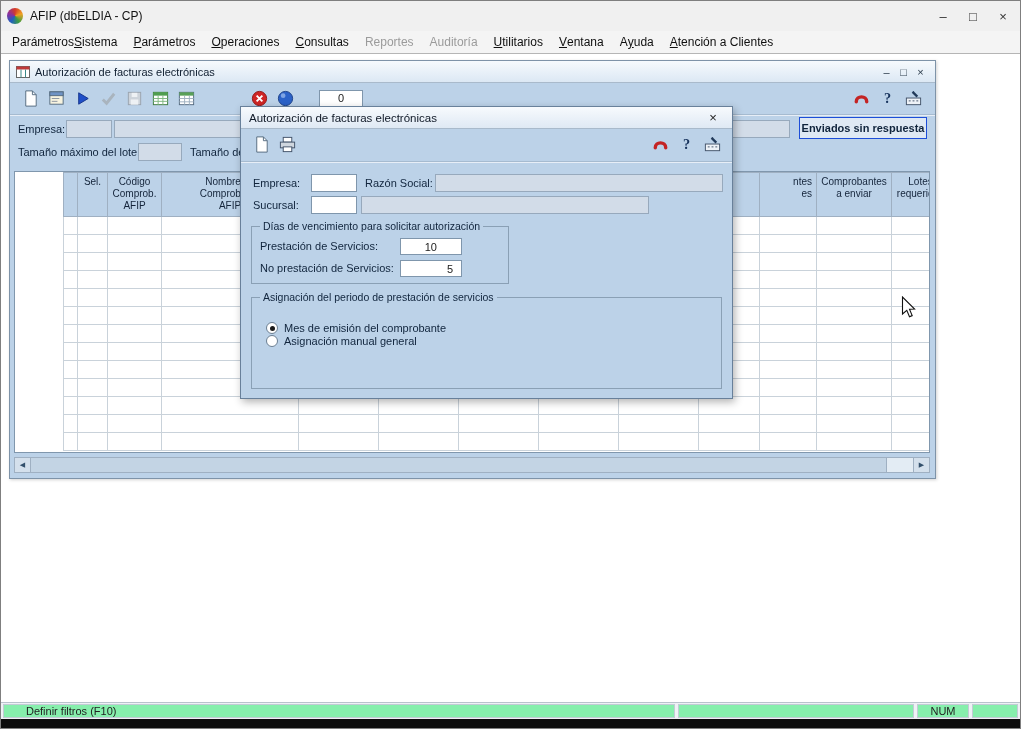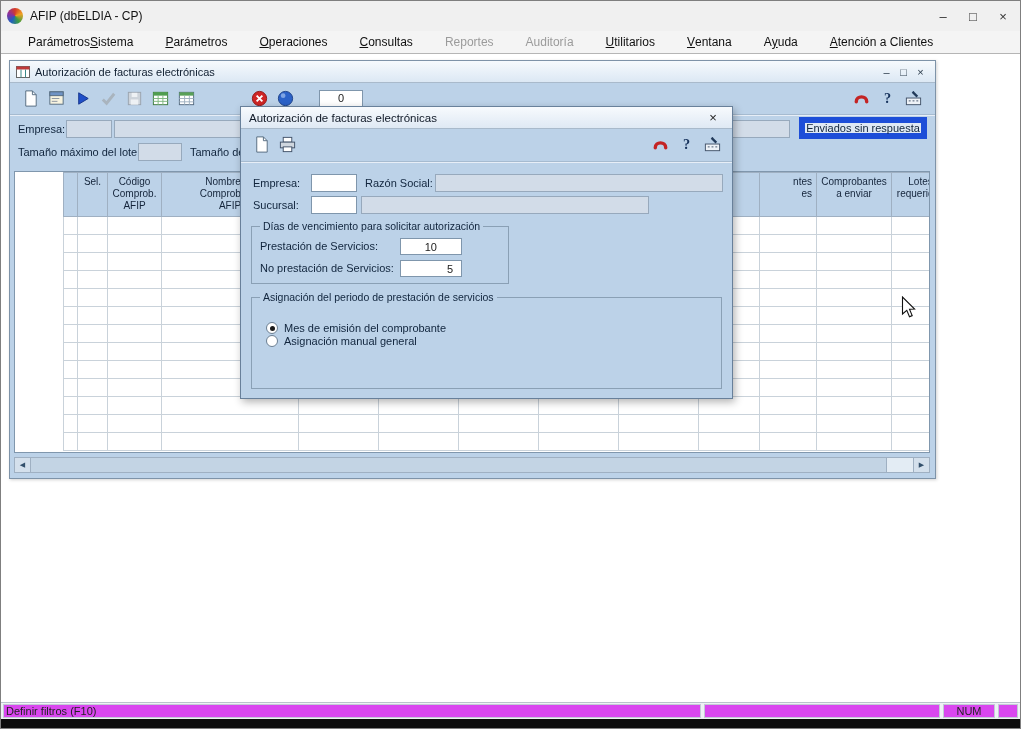--- a/index.html
+++ b/index.html
@@ -9,21 +9,21 @@
 
   
   .titlebar { position:absolute; top:0; left:0; right:0; height:30px; background:#f0f0f0; display:flex; align-items:center; padding-left:6px; }
   .app-icon { width:16px; height:16px; border-radius:50%; background:conic-gradient(#d43a2a,#f0a020,#3f9e3f,#2060c0,#8a30a0,#d43a2a); margin-right:7px; flex:0 0 auto; }
   .title-text { font-size:12px; color:#111; }
   .win-controls { position:absolute; right:2px; top:0; height:30px; display:flex; }
   .wbtn { width:30px; height:30px; display:flex; align-items:center; justify-content:center; font-size:13px; color:#333; }
 
   
   .menubar { position:absolute; top:30px; left:0; right:0; height:23px; background:#f4f4f4; border-bottom:1px solid #b5b5b5; display:flex; align-items:stretch; padding-left:3px; font-size:12px; }
-  .menu-item { padding:0 8px; display:flex; align-items:center; color:#101010; white-space:nowrap;margin-left:16px; }
+  .menu-item { padding:0 8px; display:flex; align-items:center; color:#101010; white-space:nowrap; }
   .menu-item.disabled { color:#9b9b9b; }
 
   
   .mdi { position:absolute; top:53px; left:0; right:0; bottom:26px; background:#fff; }
 
   
   .child { position:absolute; left:8px; top:6px; width:927px; height:419px; border:1px solid #7e93a8; background:#bcd2e8; box-shadow:1px 1px 3px rgba(0,0,0,.18); }
   .child-title { height:22px; background:linear-gradient(#f6fafd,#dce8f4); border-bottom:1px solid #a9bacb; display:flex; align-items:center; padding:0 6px; font-size:11px; color:#0f1e30; }
   .child-title .ttl { margin-left:5px; }
   .cbtns { margin-left:auto; display:flex; }
@@ -37,21 +37,21 @@
   .tbtn { width:24px; height:22px; display:flex; align-items:center; justify-content:center; }
   .tbtn svg { width:19px; height:19px; display:block; }
   .counter { position:absolute; left:309px; top:7px; width:44px; height:17px; background:#fff; border:1px solid #7f96ac; text-align:center; line-height:15px; }
   .tsep { position:absolute; top:31px; left:0; right:0; border-top:1px solid #a6bbd0; border-bottom:1px solid #e7eef7; }
 
   .lbl { position:absolute; color:#10243c; white-space:nowrap; }
   .field { background:#fff; border:1px solid #7f96ac; font-size:11px; padding:0 3px; line-height:16px; height:18px; overflow:hidden; white-space:nowrap; }
   .field.disabled { background:#d2dce8; border-color:#97a9bc; }
   .abs { position:absolute; }
 
-  .btn { background:#dfe9f4; border:6px solid #1d4ed8; display:flex; align-items:center; justify-content:center; color:#10243c; }
+  .btn { background:#dfe9f4; border:1px solid #1d4ed8; display:flex; align-items:center; justify-content:center; color:#10243c;font-weight:bold; }
   .btn-enviados { position:absolute; right:8px; top:34px; width:128px; height:22px; }
 
   
   #grid { position:absolute; left:4px; top:88px; width:916px; height:282px; overflow:hidden; background:#fff; border:1px solid #8097ad; }
   #grid table { border-collapse:collapse; table-layout:fixed; width:976px;margin-left:48px; }
   #grid th { background:#bcd2e8; border:1px solid #9fb0c2; font-weight:normal; font-size:10px; color:#14243a; vertical-align:top; padding:3px 1px 0 1px; line-height:12px; text-align:center; height:44px; overflow:hidden; }
   #grid th.right { text-align:right; padding-right:4px; }
   #grid th.left  { text-align:left; padding-left:3px; }
   #grid td { border:1px solid #c9d2da; height:18px; background:#fff; }
 
@@ -74,21 +74,21 @@
 
   .grp { position:absolute; border:1px solid #8aa0b5; }
   .grp-title { position:absolute; top:-7px; left:8px; background:#bcd2e8; padding:0 3px; font-size:10.5px; color:#10243c; white-space:nowrap; }
 
   .radio { position:absolute; display:flex; align-items:center; gap:6px; color:#10243c; }
   .radio .dot { width:12px; height:12px; border-radius:50%; background:#fff; border:1px solid #6b7f93; position:relative; flex:0 0 auto; }
   .radio.checked .dot::after { content:""; position:absolute; left:2.5px; top:2.5px; right:2.5px; bottom:2.5px; border-radius:50%; background:#1a1a1a; }
 
   
   .statusbar { position:absolute; left:0; right:0; bottom:9px; height:17px; background:#eef1f5; border-top:1px solid #b9c2cc; display:flex; align-items:stretch; gap:3px; padding:1px 2px; }
-  .pane { border:1px solid #c2cbd5; background:#d946ef; display:flex; align-items:center; padding:0 2px; color:#222; white-space:nowrap; }
+  .pane { border:1px solid #c2cbd5; background:#86efac; display:flex; align-items:center; padding:0 22px; color:#222; white-space:nowrap; }
   .pane.p1 { flex:1; }
   .pane.p2 { width:236px; }
   .pane.pnum { width:52px; justify-content:center; }
   .pane.p3 { width:20px; }
   .bottom-strip { position:absolute; left:0; right:0; bottom:0; height:9px; background:#0d0d0d; }
 
   .cursor { position:absolute; left:900px; top:242px; z-index:99; pointer-events:none; }
 </style>
 </head>
 <body>

